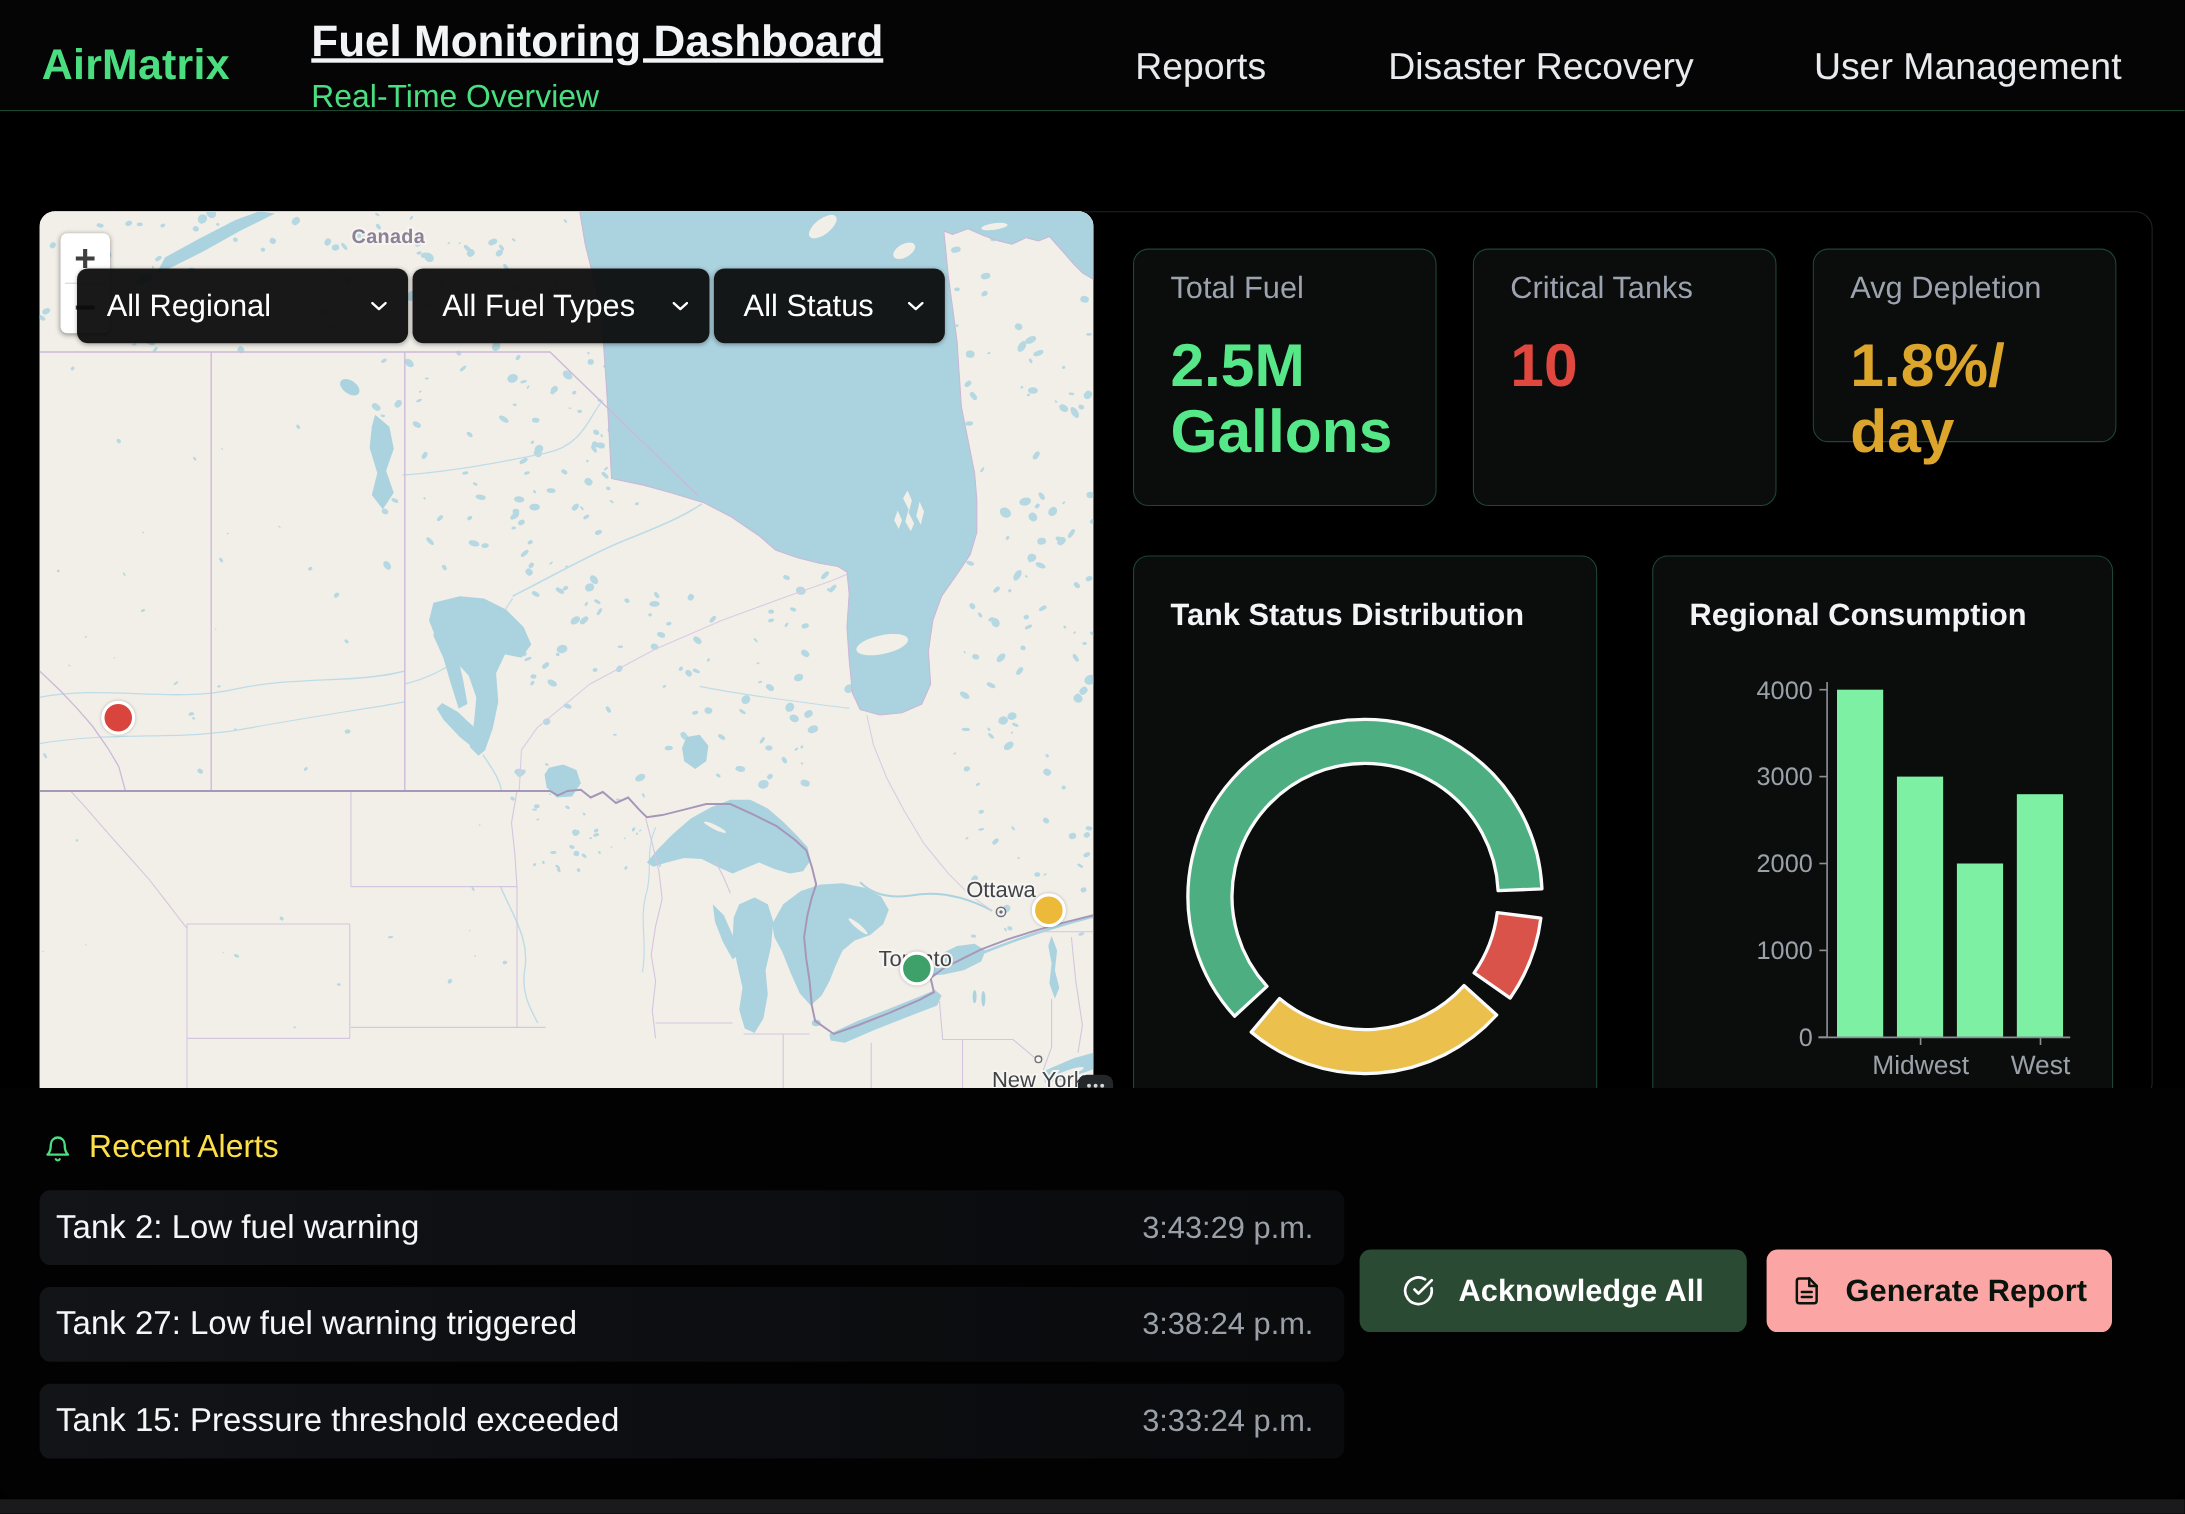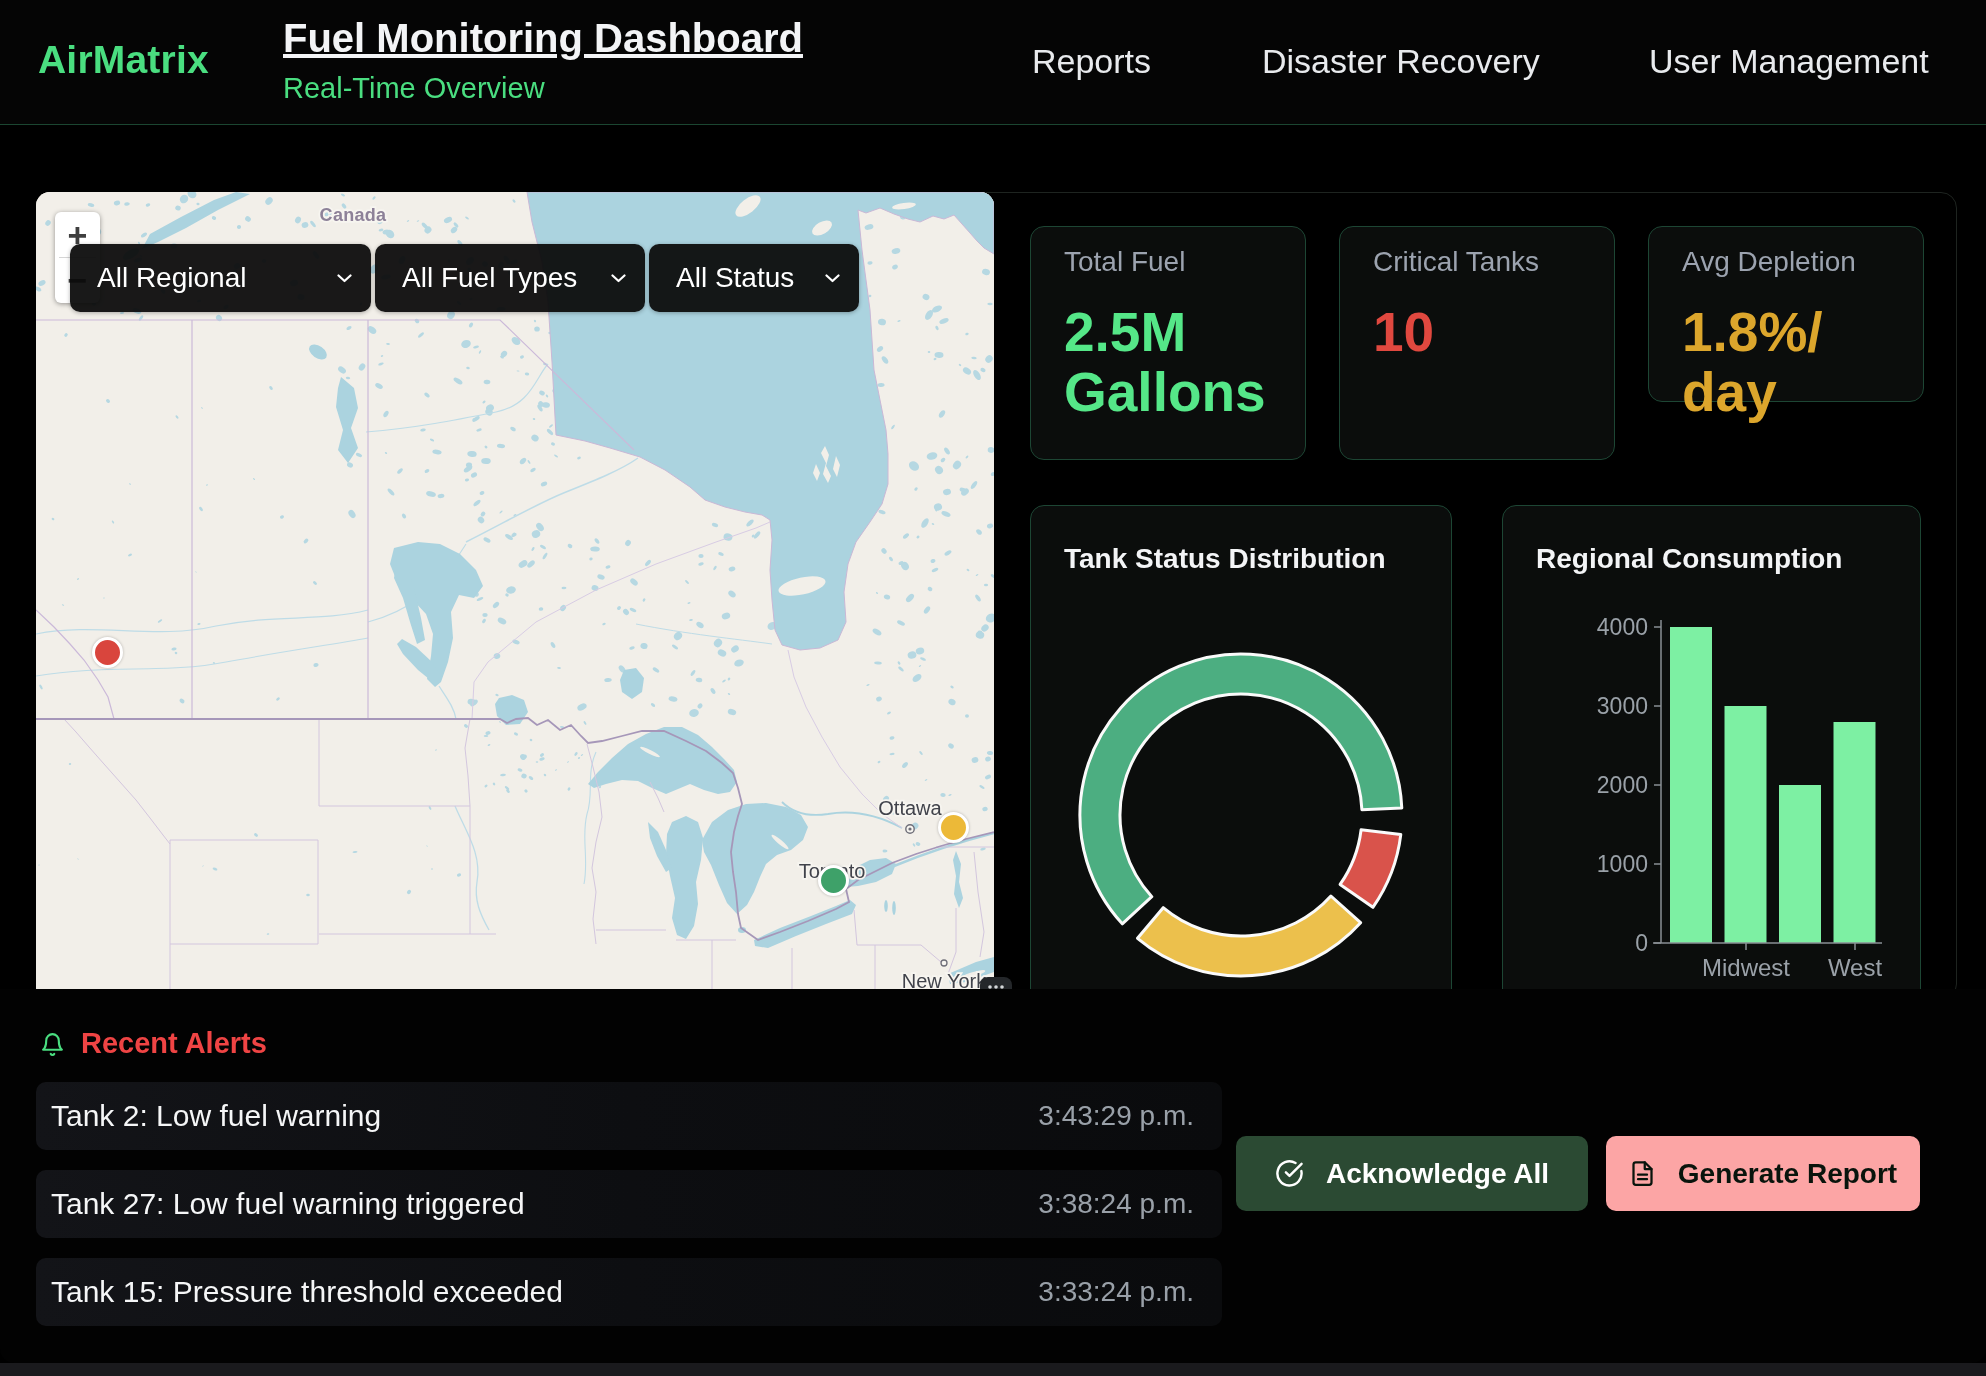--- a/index.html
+++ b/index.html
@@ -1,21 +1,21 @@
 <!DOCTYPE html>
 <html><head>
 <meta charset="utf-8">
 <style>
 * { margin:0; padding:0; box-sizing:border-box; }
 html,body { width:1986px; height:1376px; background:#000; overflow:hidden;
   font-family:"Liberation Sans", sans-serif; -webkit-font-smoothing:antialiased; }
 .abs { position:absolute; }
 
 
-#hdr { left:0; top:0; width:1986px; height:125px; background:#050505; border-bottom:1px solid #1b4631; }
+#hdr { left:0; top:0; width:1986px; height:101px; background:#050505; border-bottom:1px solid #1b4631; }
 #logo { left:38px; top:40px; line-height:1; font-size:39px; font-weight:bold; color:#4ade80; letter-spacing:0.2px; }
 #title { left:283px; top:18px; line-height:1; font-size:40px; font-weight:bold; color:#f3f4f6;text-decoration:underline; }
 #subtitle { left:283px; top:74px; line-height:1; font-size:29px; color:#4ade80; }
 .nav { top:44px; line-height:1; font-size:34px; color:#e8eaed; }
 
 
 #frame { left:36px; top:192px; width:1921px; height:808px; border:1px solid #1e2420; border-radius:16px; }
 #map { left:36px; top:192px; width:958px; height:797px; border-radius:14px 14px 0 0; overflow:hidden; background:#f2efe9; }
 
 
@@ -691,21 +691,21 @@
         <circle cx="22" cy="22" r="1.8"></circle>
     </g>
   </svg>
 </div>
 
 <div id="alerts" class="abs">
   <div class="abs" style="left:40px; top:42px;"><svg width="25" height="27" viewBox="0 0 24 24" fill="none" stroke="#4ade80" stroke-width="2" stroke-linecap="round" stroke-linejoin="round">
         <path d="M6 8a6 6 0 0 1 12 0c0 7 3 9 3 9H3s3-2 3-9"></path>
         <path d="M10.3 21a1.94 1.94 0 0 0 3.4 0"></path>
       </svg></div>
-  <div class="abs" style="left:81px; top:40px; line-height:1; font-size:29px; font-weight:bold; color:#ef4444;">Recent Alerts</div>
+  <div class="abs" style="left:81px; top:40px; line-height:1; font-size:29px; font-weight:normal; color:#fde047;">Recent Alerts</div>
   <div class="arow" style="top:93px;">
       <div class="msg">Tank 2: Low fuel warning</div>
       <div class="tm">3:43:29 p.m.</div>
     </div>
   <div class="arow" style="top:181px;">
       <div class="msg">Tank 27: Low fuel warning triggered</div>
       <div class="tm">3:38:24 p.m.</div>
     </div>
   <div class="arow" style="top:269px;">
       <div class="msg">Tank 15: Pressure threshold exceeded</div>

